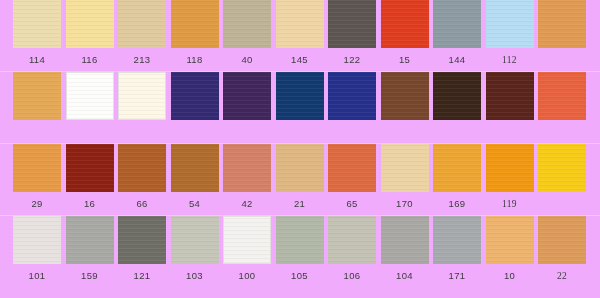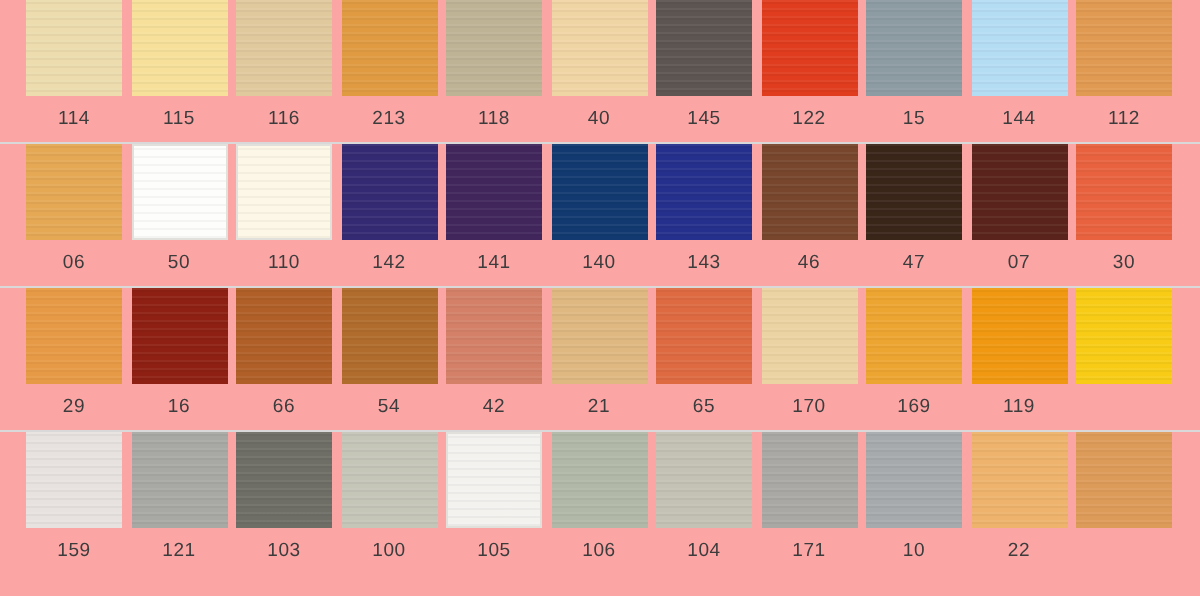--- a/index.html
+++ b/index.html
@@ -10,21 +10,21 @@
   body {
     width: 600px;
     height: 298px;
     font-family: "Liberation Sans", sans-serif;
     overflow: hidden;
   }
   #palette-board {
     position: relative;
     width: 600px;
     height: 298px;
-    background: #fca5a5;
+    background: #f0abfc;
     box-sizing: border-box;
     padding: 0;
   }
   .swatch-row {
     position: relative;
     width: 600px;
     height: 71px;
     box-sizing: border-box;
   }
   .swatch-row.row-last {
@@ -91,20 +91,21 @@
     flex: 0 0 auto;
     text-align: center;
     font-size: 9.5px;
     color: #3c3c3c;
     letter-spacing: 0.3px;
     line-height: 20px;
     font-family: "Liberation Sans", sans-serif;
   }
   .swatch-label:last-child {
     margin-right: 0;
+    font-family: Liberation Serif, serif;
   }
   .row-divider {
     width: 600px;
     height: 1px;
     background: #d9d9d9;
   }
 </style>
 </head>
 <body>
 
@@ -163,21 +164,20 @@
           </div>
         </div>
         <div class="swatch-cell">
           <div class="swatch-chip" style="background: rgb(225, 154, 82);">
             <div class="grain"></div>
           </div>
         </div>
       </div>
       <div class="label-strip">
         <div class="swatch-label">114</div>
-        <div class="swatch-label">115</div>
         <div class="swatch-label">116</div>
         <div class="swatch-label">213</div>
         <div class="swatch-label">118</div>
         <div class="swatch-label">40</div>
         <div class="swatch-label">145</div>
         <div class="swatch-label">122</div>
         <div class="swatch-label">15</div>
         <div class="swatch-label">144</div>
         <div class="swatch-label">112</div>
       </div>
@@ -233,33 +233,20 @@
         <div class="swatch-cell">
           <div class="swatch-chip" style="background: rgb(90, 36, 28);">
             <div class="grain"></div>
           </div>
         </div>
         <div class="swatch-cell">
           <div class="swatch-chip" style="background: rgb(232, 98, 63);">
             <div class="grain"></div>
           </div>
         </div>
-      </div>
-      <div class="label-strip">
-        <div class="swatch-label">06</div>
-        <div class="swatch-label">50</div>
-        <div class="swatch-label">110</div>
-        <div class="swatch-label">142</div>
-        <div class="swatch-label">141</div>
-        <div class="swatch-label">140</div>
-        <div class="swatch-label">143</div>
-        <div class="swatch-label">46</div>
-        <div class="swatch-label">47</div>
-        <div class="swatch-label">07</div>
-        <div class="swatch-label">30</div>
       </div>
     </div>
     <div class="row-divider" style="background: rgb(217, 217, 217);"></div>
     <div class="swatch-row">
       <div class="swatch-strip">
         <div class="swatch-cell">
           <div class="swatch-chip" style="background: rgb(231, 154, 69);">
             <div class="grain"></div>
           </div>
         </div>
@@ -380,20 +367,21 @@
             <div class="grain"></div>
           </div>
         </div>
         <div class="swatch-cell">
           <div class="swatch-chip" style="background: rgb(221, 155, 89);">
             <div class="grain"></div>
           </div>
         </div>
       </div>
       <div class="label-strip">
+        <div class="swatch-label">101</div>
         <div class="swatch-label">159</div>
         <div class="swatch-label">121</div>
         <div class="swatch-label">103</div>
         <div class="swatch-label">100</div>
         <div class="swatch-label">105</div>
         <div class="swatch-label">106</div>
         <div class="swatch-label">104</div>
         <div class="swatch-label">171</div>
         <div class="swatch-label">10</div>
         <div class="swatch-label">22</div>

